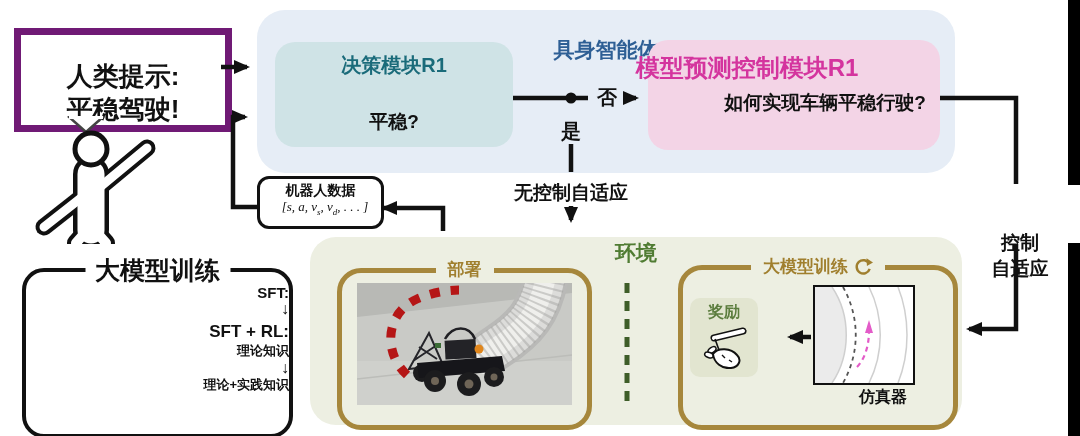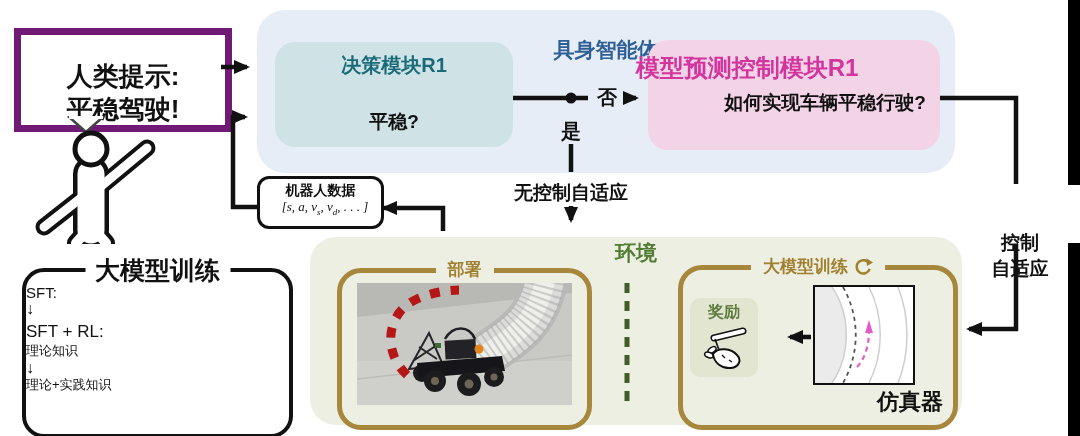--- a/index.html
+++ b/index.html
@@ -28,40 +28,40 @@
   #control-label{left:983px;top:186px;width:74px;font-size:19px;line-height:1.35;margin-top:44px;}
   
   #robot-data{left:257px;top:176px;width:121px;height:47px;background:#fff;border:3px solid #111;border-radius:12px;}
   #robot-data .rd-title{font-size:14px;font-weight:bold;margin-top:3px;}
   #robot-data .rd-math{font-family:"Liberation Serif","DejaVu Serif",serif;font-style:italic;font-size:13px;margin-top:-1px;margin-left:9px;}
   #robot-data .rd-math sub{font-size:9px;}
   
   #train-box{left:22px;top:268px;width:263px;height:162px;border:4px solid #111;border-radius:22px;background:#fff;}
   #train-title{left:50%;top:-18px;transform:translateX(-50%);background:#fff;padding:0 10px;
                font-size:25px;font-weight:bold;white-space:nowrap;text-align:right;}
-  .train-line{width:100%;text-align:left;font-weight:normal;}
+  .train-line{width:100%;text-align:right;font-weight:bold;}
   #t1{margin-top:12px;font-size:15px;}
   .t-arrow{font-size:16px;line-height:1.0;}
   #t2{font-size:13px;}
   #t3{margin-top:5px;font-size:17px;}
   #t4{font-size:13px;}
   
   #env-box{left:310px;top:237px;width:652px;height:188px;background:var(--envBox);border-radius:26px;}
   #env-title{left:310px;top:239px;width:652px;font-size:21px;font-weight:bold;color:var(--envTitle);}
   .gold-frame{border:5px solid var(--gold);border-radius:24px;}
   #deploy-frame{left:337px;top:268px;width:245px;height:152px;}
   .frame-title{position:absolute;left:50%;top:-15px;transform:translateX(-50%);background:var(--envBox);
                padding:0 12px;font-size:17px;font-weight:bold;color:var(--goldText);white-space:nowrap;
                display:inline-flex;align-items:center;gap:6px;}
   #photo{left:357px;top:283px;width:215px;height:122px;}
   #rl-frame{left:678px;top:265px;width:270px;height:155px;}
   #reward-box{left:690px;top:298px;width:68px;height:79px;background:var(--rewardBox);border-radius:10px;}
   #reward-label{font-size:16px;font-weight:bold;color:var(--rewardTitle);margin-top:4px;}
   #sim-image{left:813px;top:285px;width:102px;height:100px;background:#fff;border:2px solid #111;box-sizing:border-box;}
-  #sim-label{left:859px;top:387px;width:102px;font-size:22px;font-weight:bold;}
+  #sim-label{left:832px;top:387px;width:102px;font-size:16px;font-weight:bold;}
   
   #overlay{left:0;top:0;width:1080px;height:436px;pointer-events:none;}
 </style>
 </head>
 <body>
 
 <div id="canvas">
 
   <div id="bubble" class="abs">
     <span>人类提示:</span>

